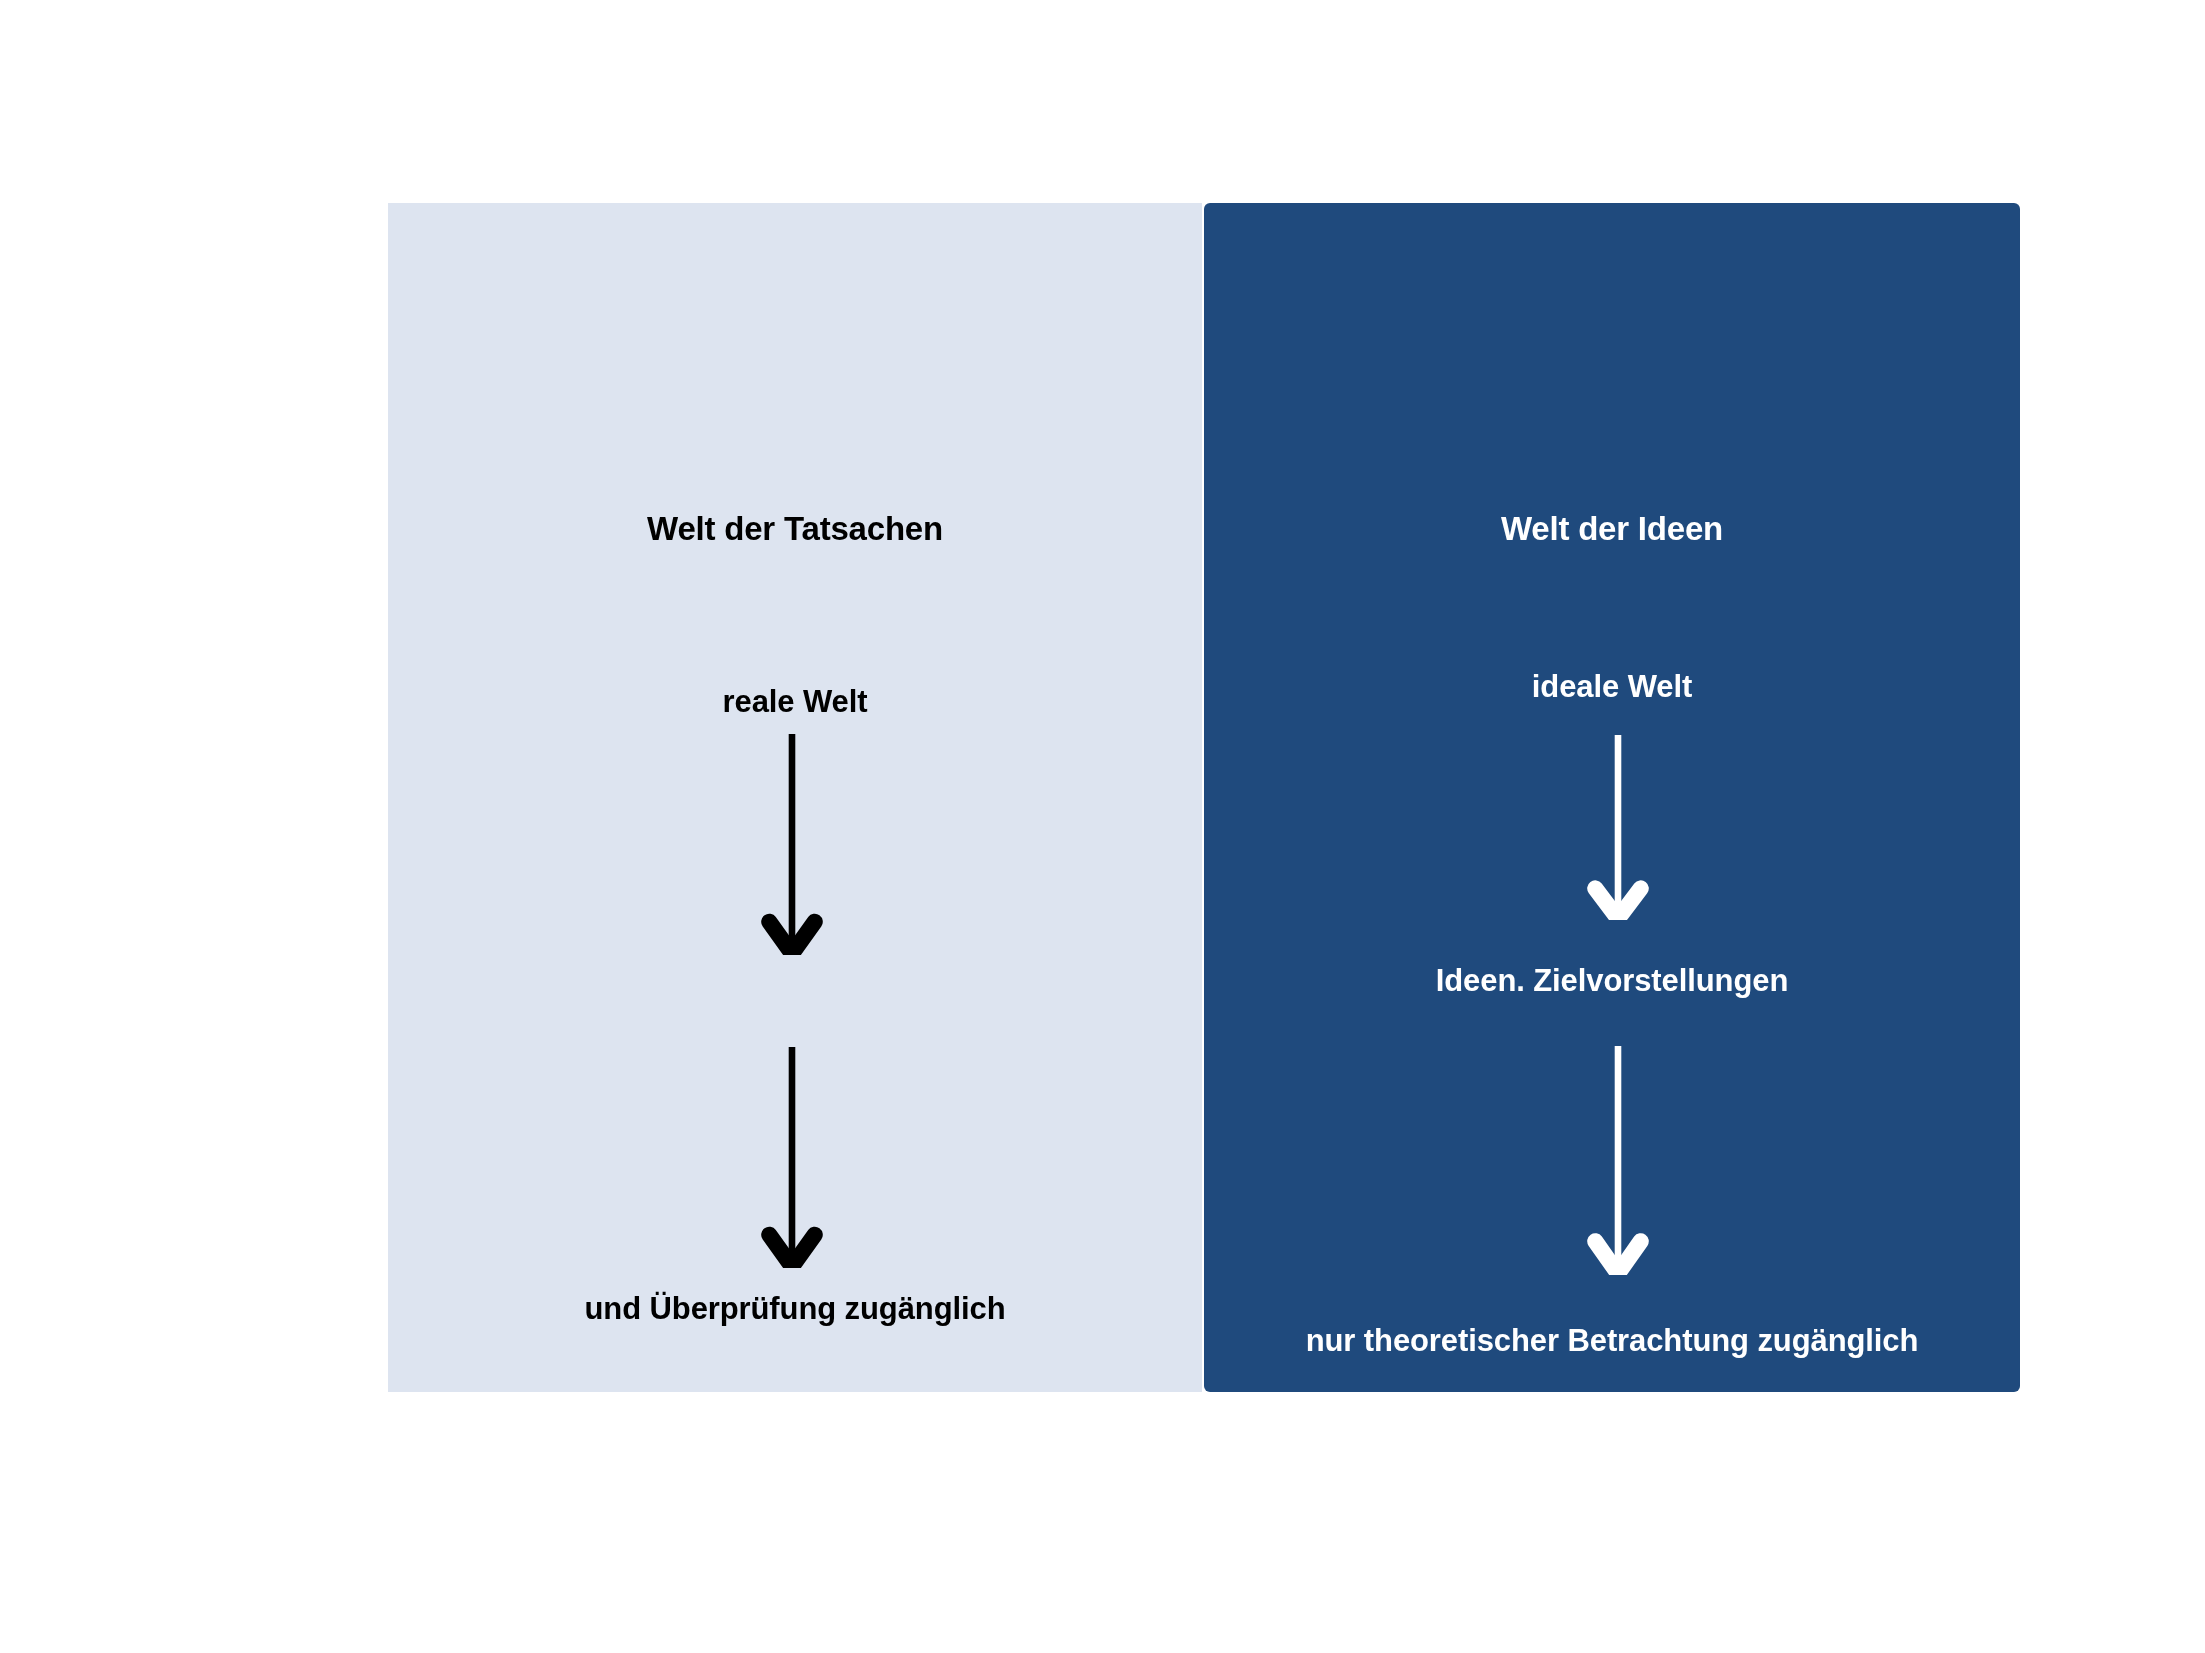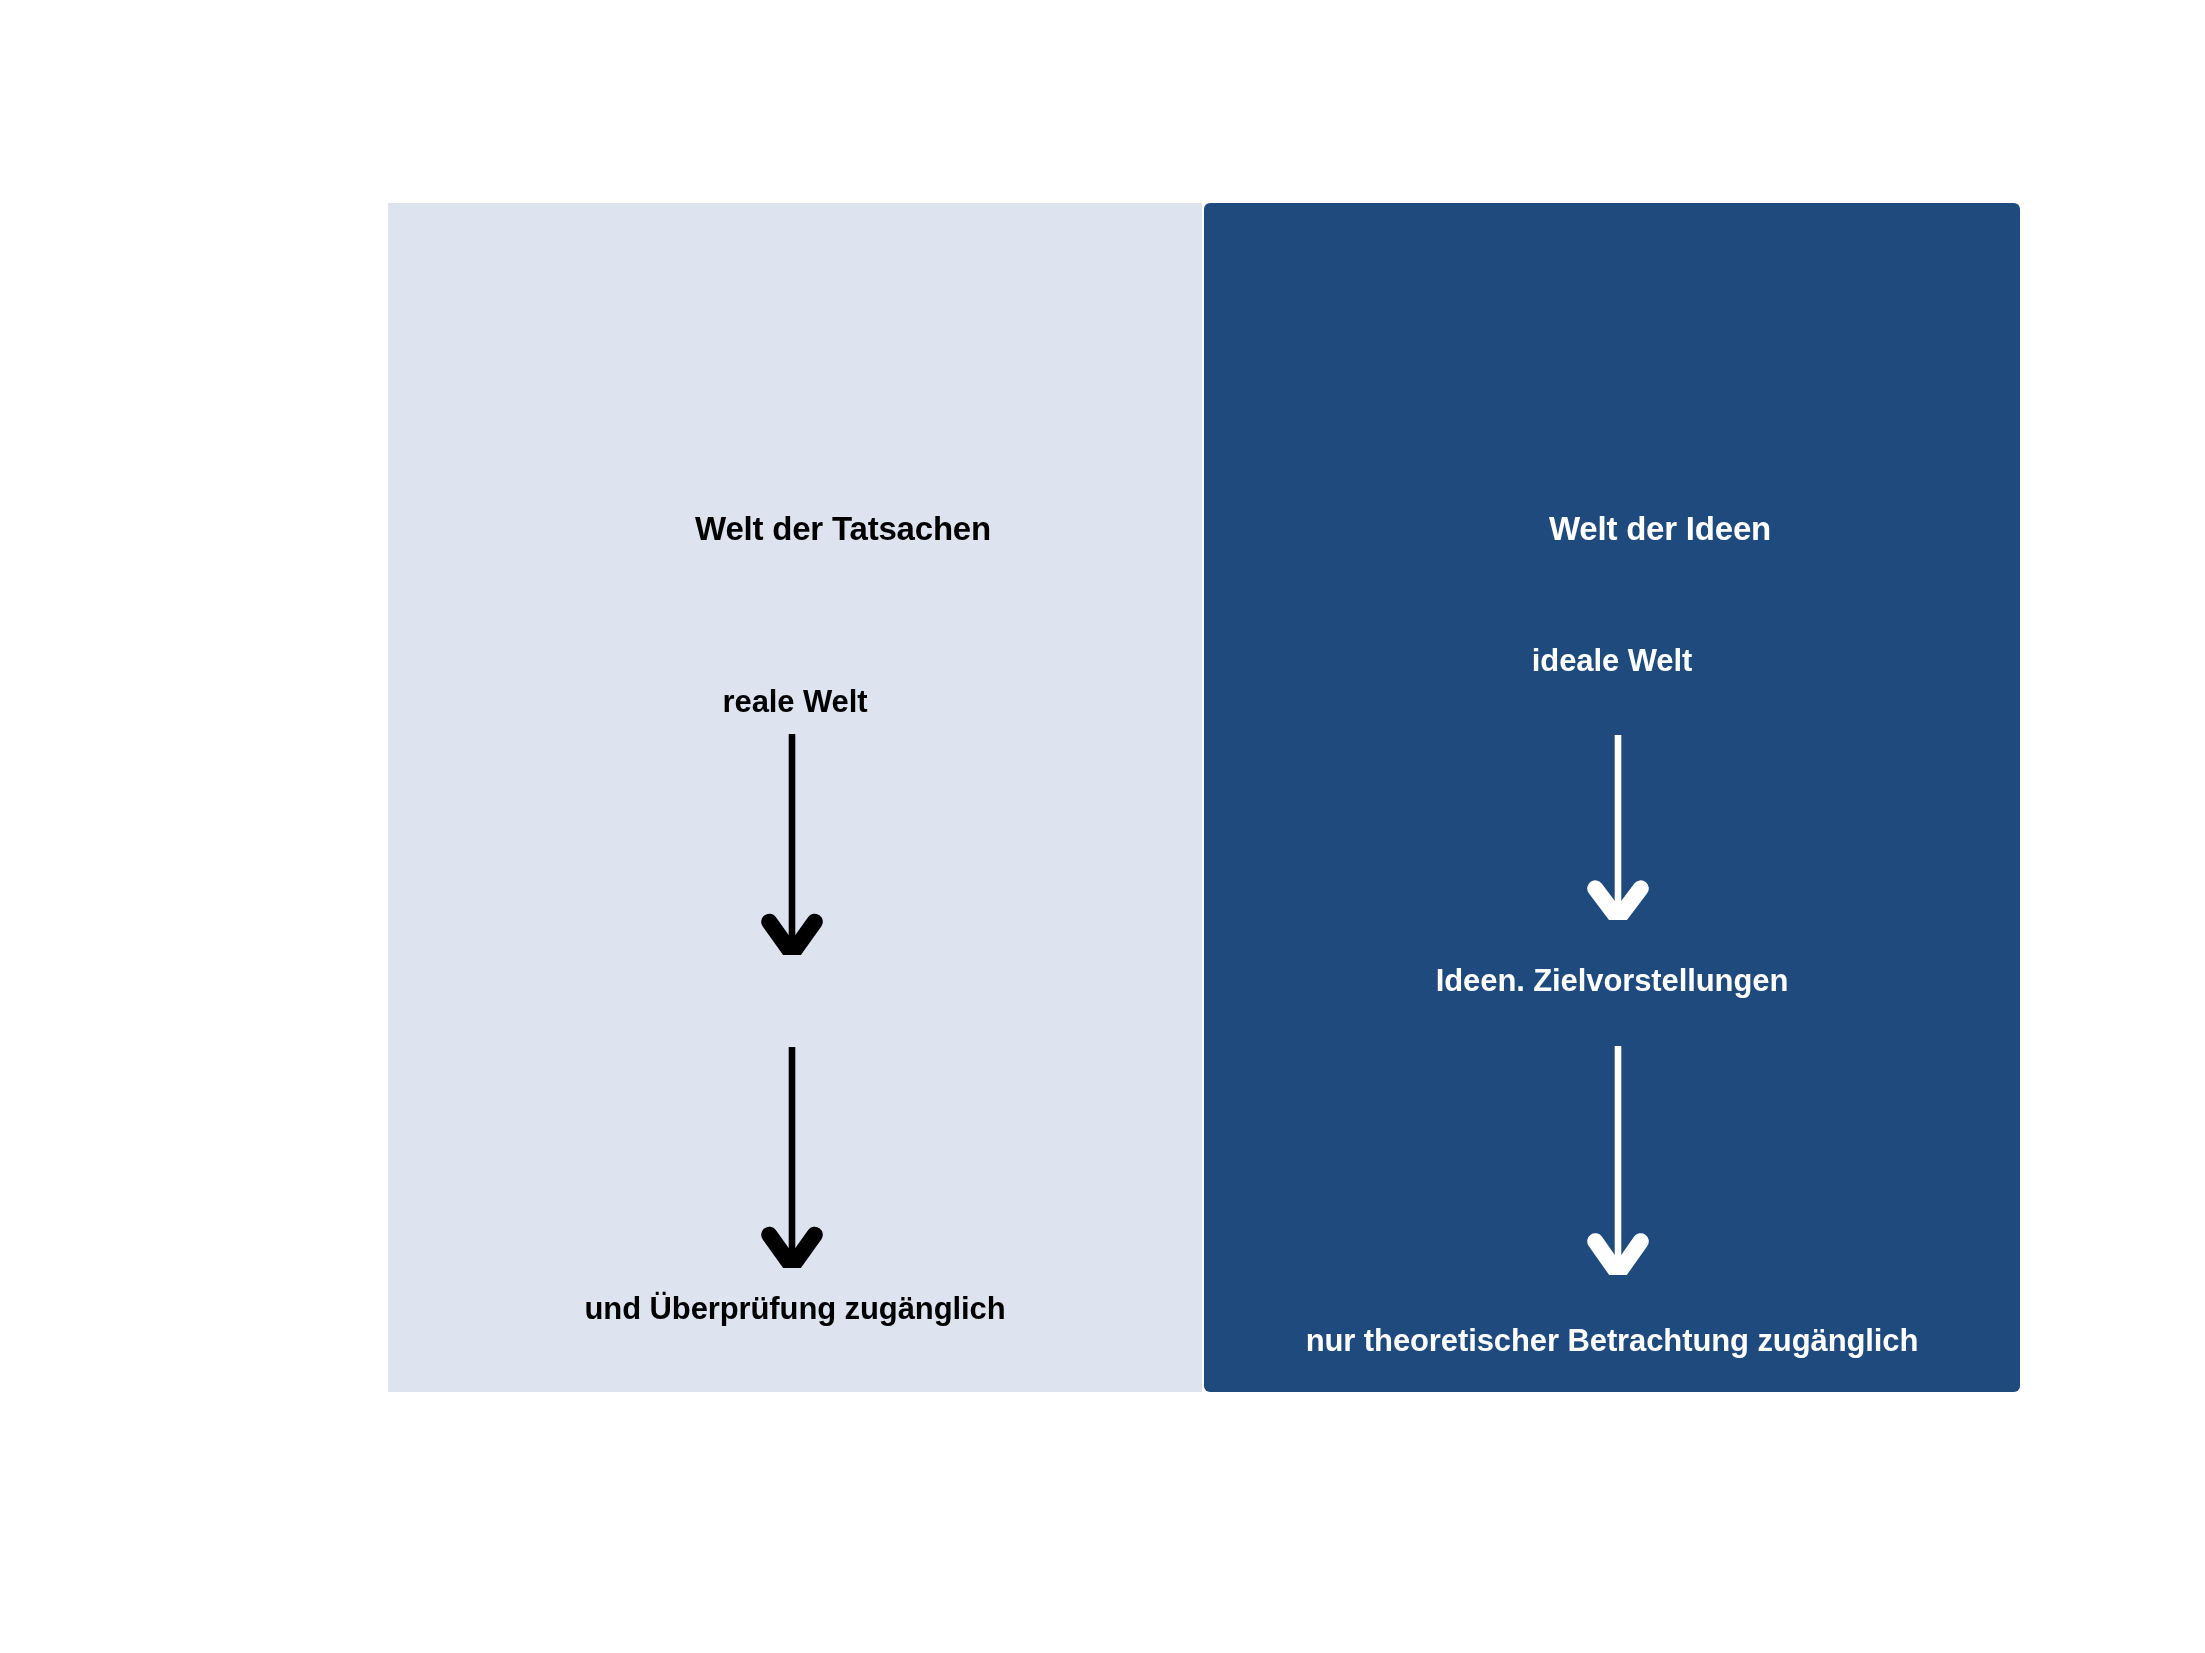--- a/index.html
+++ b/index.html
@@ -46,21 +46,20 @@
   .panel-title {
     position: absolute;
     left: 0;
     width: 100%;
     text-align: center;
     font-weight: bold;
     font-size: 33px;
     line-height: 1.15;
     letter-spacing: -0.2px;
     white-space: nowrap;
-    margin-left: 48px;
   }
   #panel-facts .panel-title { top: 307px; color: #000000; }
   #panel-ideas .panel-title { top: 307px; color: #ffffff; }
 
   .node-label {
     position: absolute;
     left: 0;
     width: 100%;
     text-align: center;
     font-weight: bold;
@@ -68,21 +67,21 @@
     line-height: 1.38;
     letter-spacing: -0.1px;
   }
   #panel-facts .node-label { color: #000000; }
   #panel-ideas .node-label { color: #ffffff; }
 
   #label-real-world     { top: 478px; }
   #label-facts          { top: 785px; }
   #label-facts-access   { top: 1085px; }
 
-  #label-ideal-world    { top: 437px; }
+  #label-ideal-world    { top: 463px; }
   #label-ideas          { top: 757px; }
   #label-ideas-access   { top: 1093px; margin-top: 24px; }
 
   
   .arrow {
     position: absolute;
     width: 88px;
   }
   .arrow svg { display: block; width: 100%; height: 100%; }
 

